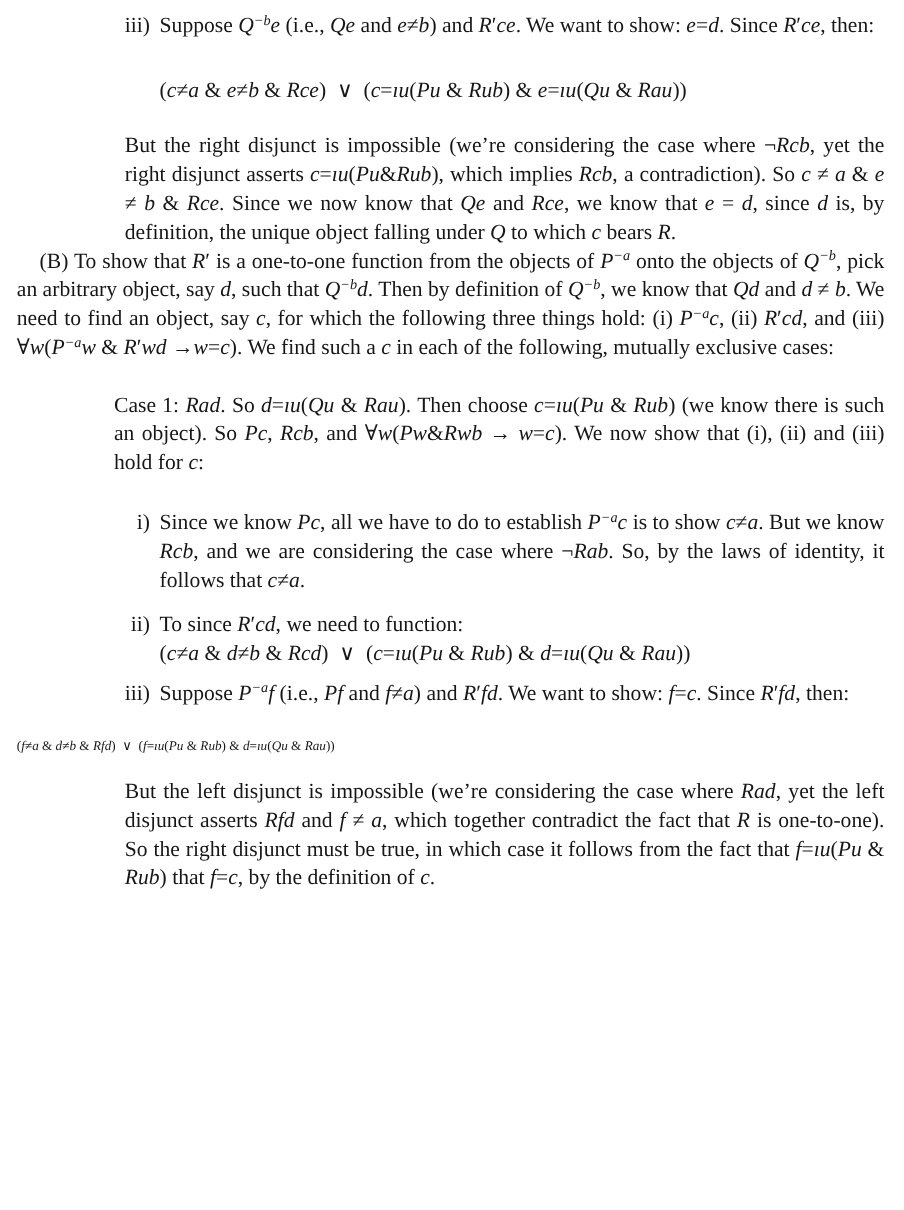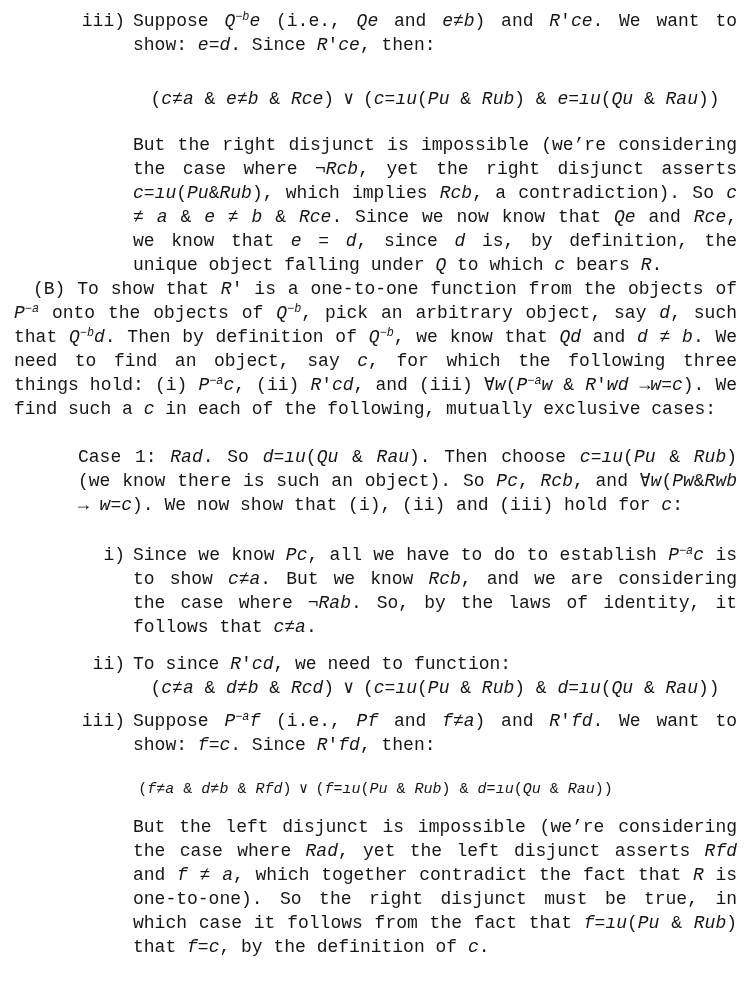--- a/index.html
+++ b/index.html
@@ -10,37 +10,36 @@
     font-family: "Liberation Serif", "DejaVu Serif", serif;
     font-size: 18px;
     line-height: 24px;
     -webkit-font-smoothing: antialiased;
   }
   .page {
     box-sizing: border-box;
     width: 753px; height: 1008px;
     padding: 9px 16px 0 14px;
     overflow: hidden;
-    font-family: Liberation Mono, monospace;
   }
   .just { text-align: justify; }
   .it { font-style: italic; }
   sup { font-size: 66%; line-height: 0; vertical-align: 6px; }
 
   
   .item { position: relative; margin-left: 119px; }
   .item .lbl {
     position: absolute; left: -119px; top: 0;
     width: 111px; text-align: right;
   }
-  .sub-par { margin-left: 119px; }       
-  .case-par { margin-left: 64px; }       
-  .formula { text-align: center; white-space: nowrap; }
+  .sub-par { margin-left: 90px; }       
+  .case-par { margin-left: 81px; }       
+  .formula { white-space: nowrap; }
   .formula.in-item { margin-left: 119px; }
-  .formula.small { font-size: 15px; line-height: 20px; }
+  .formula.small { font-size: 11px; line-height: 20px; }
 
   
   .b1  { margin-top: 0; }
   .f1  { margin-top: 30px; }
   .b3  { margin-top: 22px; }
   .b4  { text-indent: 19px; }
   .b5  { margin-top: 24px; }
   .b6  { margin-top: 26px; }
   .b7  { margin-top: 13px; }
   .f2  { }

